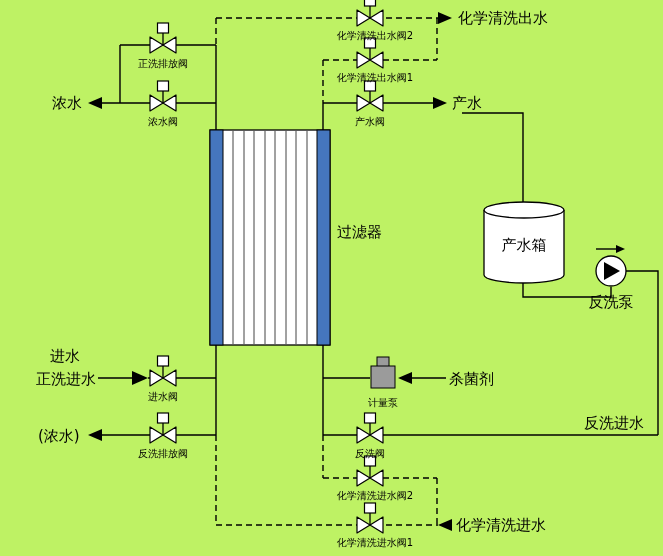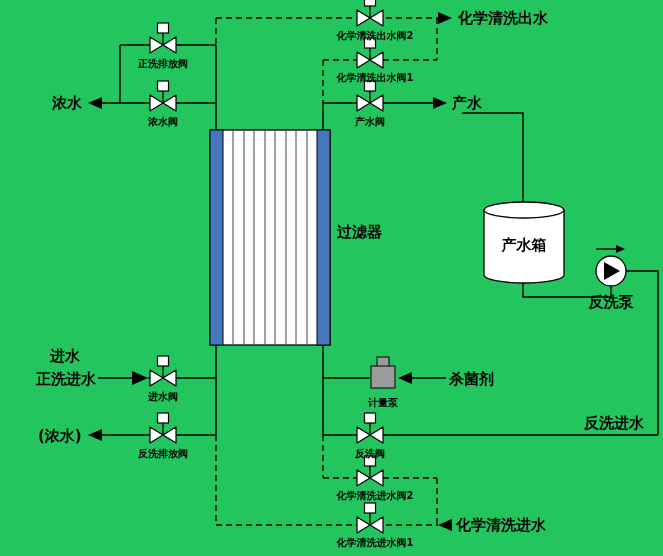--- a/index.html
+++ b/index.html
@@ -1,16 +1,16 @@
 <!DOCTYPE html>
 <html><head>
 <meta charset="utf-8">
 <style>
   html,body{margin:0;padding:0;background:#ffffff;}
-  .stage{position:relative;width:663px;height:556px;background:#22c55e;overflow:hidden;font-weight:bold;}
+  .stage{position:relative;width:663px;height:556px;background:#bef264;overflow:hidden;}
   svg text{font-family:"DejaVu Sans",sans-serif;fill:#000;}
   .lbl{font-size:15px;}
   .lbl-sm{font-size:10px;}
   .pipe{stroke:#000;stroke-width:1.4;fill:none;}
   .dash{stroke-dasharray:6 4;}
   .arrow{fill:#000;stroke:none;}
   .sym-w{fill:#fff;stroke:#000;stroke-width:1.3;}
   .stripes{stroke:#444;stroke-width:1;fill:none;}
   #valve-sym line{stroke:#000;stroke-width:1.3;}
   #valve-sym rect{fill:#fff;stroke:#000;stroke-width:1.2;}

